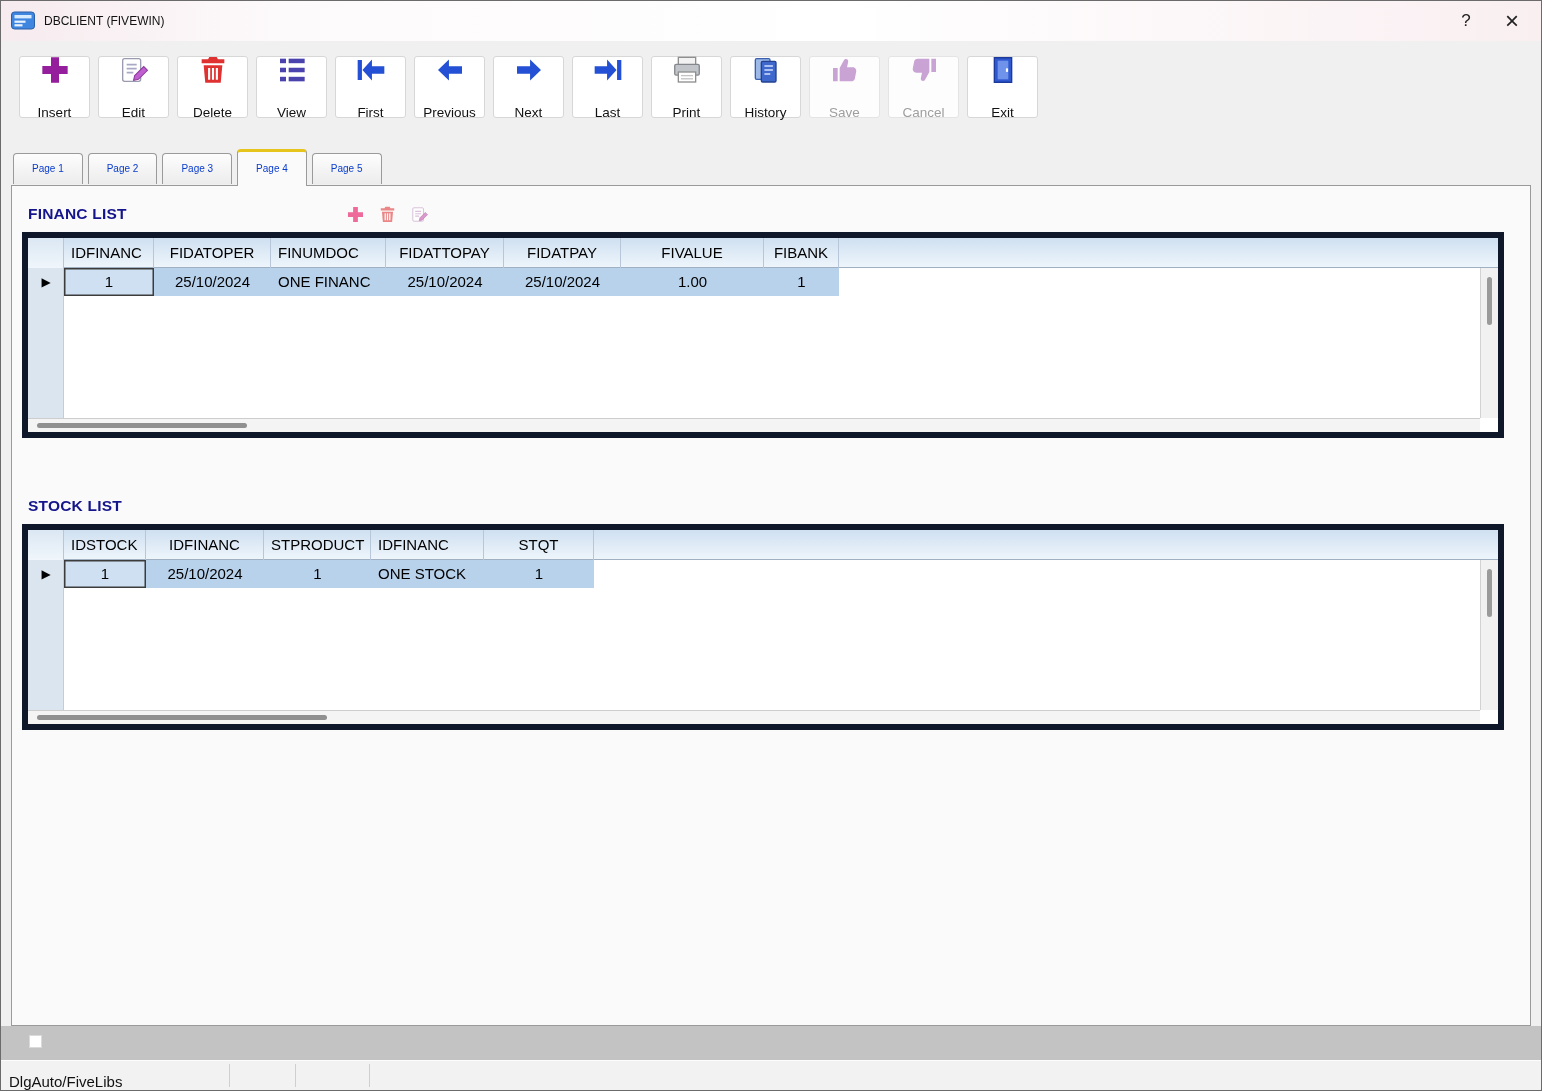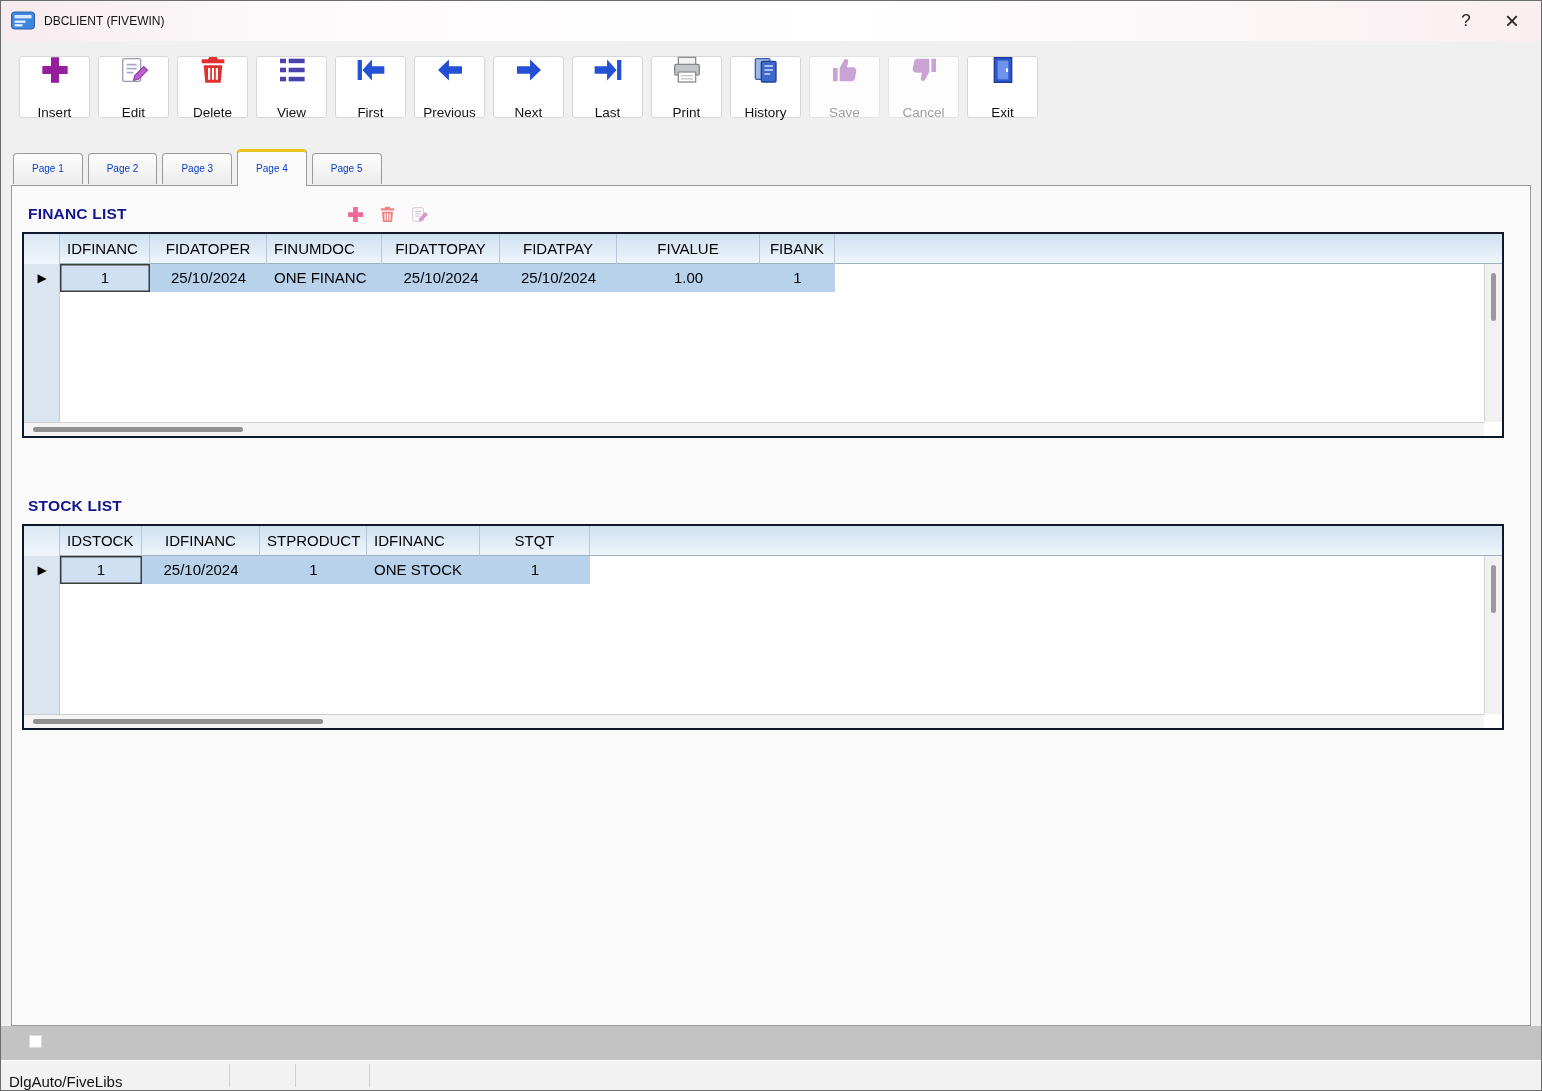--- a/index.html
+++ b/index.html
@@ -31,21 +31,21 @@
   
   .panel { flex:0 0 841px; margin:0 10px; border:1px solid #9a9a9a; background:#fafafa; position:relative; z-index:2; }
   .list-head { margin:16px 0 6px 16px; height:24px; display:flex; align-items:center; }
   .list-head.second { margin-top:56px; }
   .list-title { font-size:15.5px; font-weight:bold; color:#14148c; letter-spacing:.2px; }
   .mini-icons { display:flex; gap:10px; margin-left:218px; }
   .mini-btn { width:22px; height:22px; display:flex; align-items:center; justify-content:center; }
   .mini-btn svg { width:19px; height:19px; }
 
   
-  .grid { margin:0 26px 0 10px; height:206px; border:2px solid #0f172a; background:#fff; position:relative; overflow:hidden; }
+  .grid { margin:0 26px 0 10px; height:206px; border:6px solid #0f172a; background:#fff; position:relative; overflow:hidden; }
   .grid-header { height:30px; display:flex; background:linear-gradient(#cfe0f1,#eef5fb); border-bottom:1px solid #9fb0c2; padding-right:18px; }
   .gh { height:30px; line-height:29px; font-size:15px; color:#000; padding:0 7px; border-right:1px solid #b7c6d8; overflow:hidden; white-space:nowrap; }
   .gh.fill { flex:1; border-right:none; }
   .gh.ind { width:36px; padding:0; border-right:1px solid #b7c6d8; background:linear-gradient(#dbe7f3,#f0f6fb); }
   .grid-body { position:absolute; top:30px; left:0; right:18px; bottom:14px; background:#fff; }
   .ind-strip { position:absolute; left:0; top:0; bottom:0; width:36px; background:#dbe5f0; border-right:1px solid #c3cdd9; }
   .grid-row { position:relative; display:flex; height:28px; width:max-content; }
   .grid-row .gc { height:28px; line-height:28px; font-size:15px; padding:0 7px; white-space:nowrap; overflow:hidden; background:#b8d2ec; }
   .gc.ind { width:36px; padding:0; background:transparent; display:flex; align-items:center; justify-content:center; }
   .row-marker { font-size:12px; color:#000; }

